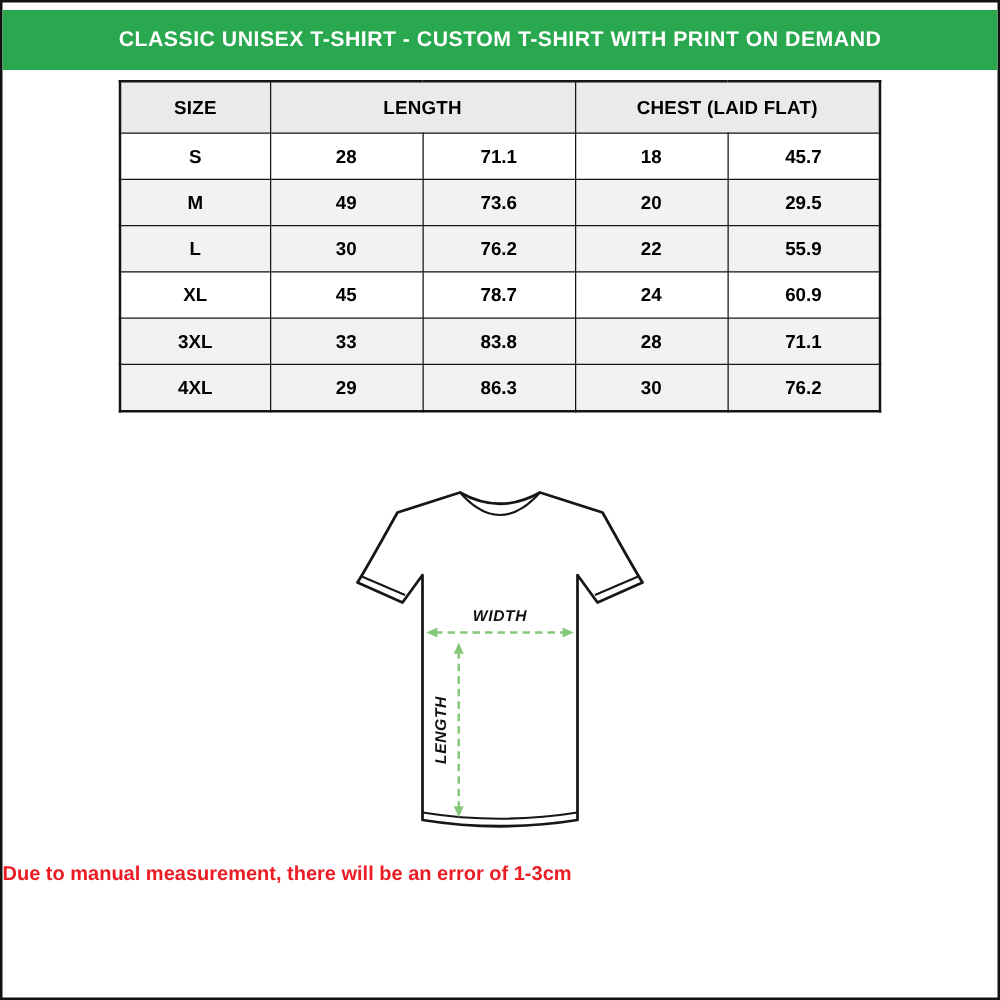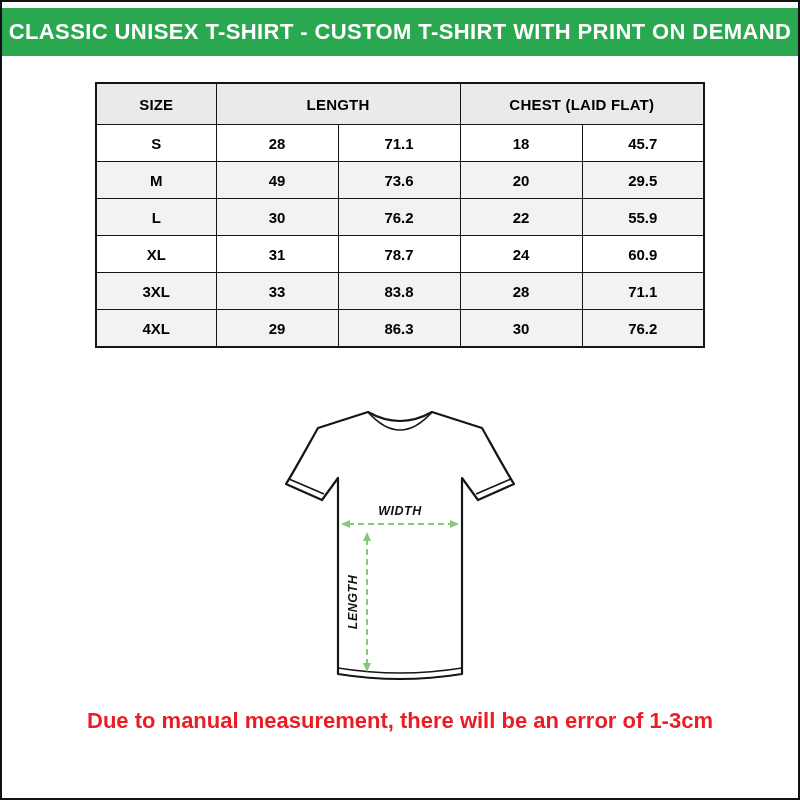--- a/index.html
+++ b/index.html
@@ -5,25 +5,25 @@
   html,body { margin:0; padding:0; background:#ffffff; }
   .page {
     width:800px; height:800px; box-sizing:border-box;
     border:2px solid #121212; background:#ffffff; overflow:hidden;
     font-family:"Liberation Sans", sans-serif;
   }
   .banner {
     margin-top:6px; height:48px;
     background:var(--green,#2aa84f); color:#ffffff;
     display:flex; align-items:center; justify-content:center;
-    font-weight:700; font-size:22px; letter-spacing:.4px;
+    font-weight:700; font-size:17px; letter-spacing:.4px;
     text-align:left;
   }
   .size-table {
-    border-collapse:collapse; margin:26px auto 0;
+    border-collapse:collapse; margin:8px auto 0;
     border:2px solid #151515;
   }
   .size-table th, .size-table td {
     border:1px solid #151515; text-align:center; vertical-align:middle; padding:0;
   }
   .size-table th {
     height:40px; background:var(--th-bg,#eaeaea);
     font-size:15px; font-weight:700; letter-spacing:.2px;
   }
   .size-table td { height:36px; font-size:15px; font-weight:700; }
@@ -34,22 +34,22 @@
   .diagram-wrap { margin:36px auto 0; width:320px;font-style:italic; }
   .outline { fill:#ffffff; stroke:#161616; stroke-width:2.2; stroke-linejoin:round; }
   .detail  { fill:none; stroke:#161616; stroke-width:1.7; }
   .arrow-line { stroke:var(--arrow,#86c879); stroke-width:2; stroke-dasharray:6 4; fill:none; }
   .arrow-head { fill:var(--arrow,#86c879); stroke:none; }
   .measure-label {
     font-family:"Liberation Sans", sans-serif;
     font-weight:700; font-size:12.5px; fill:#111111; letter-spacing:.5px;
   }
   .footer-note {
-    margin-top:10px; text-align:center;
-    color:var(--red,#ec1c24); font-weight:700; font-size:22px;
+    margin-top:10px; 
+    color:var(--red,#ec1c24); font-weight:700; font-size:16px;
   }
 </style>
 </head>
 <body>
 
 <div class="page">
 
   <div class="banner">
     <span>CLASSIC UNISEX T-SHIRT - CUSTOM T-SHIRT WITH PRINT ON DEMAND</span>
   </div>
@@ -86,21 +86,21 @@
         </tr>
         <tr>
           <td class="size-col">L</td>
           <td>30</td>
           <td>76.2</td>
           <td>22</td>
           <td>55.9</td>
         </tr>
         <tr>
           <td class="size-col">XL</td>
-          <td>31</td>
+          <td>45</td>
           <td>78.7</td>
           <td>24</td>
           <td>60.9</td>
         </tr>
         <tr>
           <td class="size-col">3XL</td>
           <td>33</td>
           <td>83.8</td>
           <td>28</td>
           <td>71.1</td>

